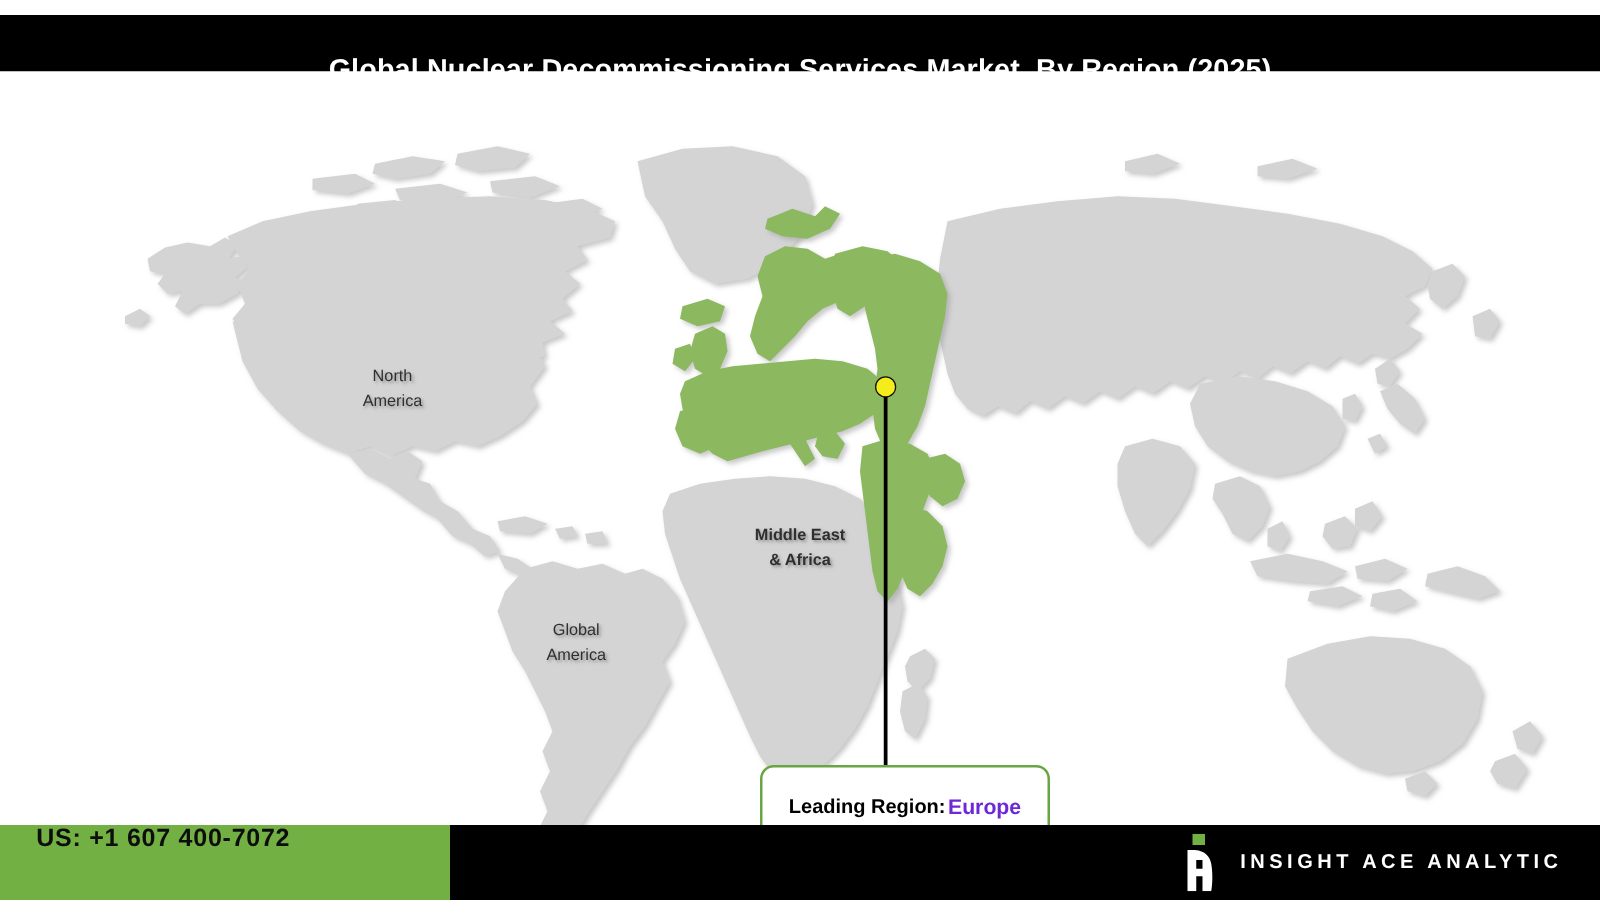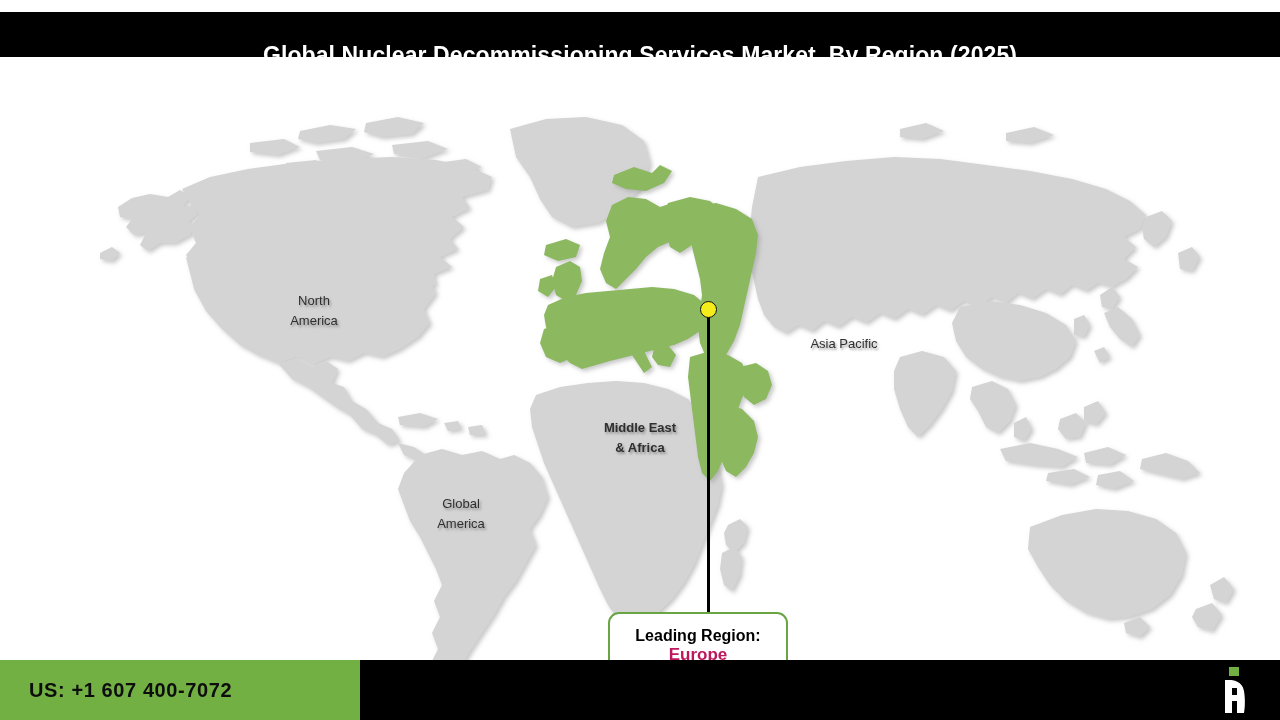--- a/index.html
+++ b/index.html
@@ -85,59 +85,58 @@
     background: #f5ec1b;
     border: 1.6px solid #111111;
     box-sizing: border-box;
   }
 
   
   #leading-region-callout {
     position: absolute;
     left: 608px;
     top: 555px;
-    width: 180px;
+    width: 232px;
     height: 68px;
     box-sizing: border-box;
     background: #ffffff;
     border: 2px solid #6aa544;
     border-radius: 11px;
     display: flex;
-    flex-direction: column;
     align-items: center;
     justify-content: center;
     gap: 2px;
   }
   #callout-title {
     color: #000000;
     font-size: 16px;
     font-weight: bold;
     line-height: 1.1;
   }
   #callout-value {
-    color: #be185d;
+    color: #6d28d9;
     font-size: 17px;
     font-weight: bold;
     line-height: 1.1;
   }
 
   
   #footer-bar {
     position: absolute;
     left: 0; top: 660px;
     width: 1280px; height: 60px;
     background: #000000;
   }
   #footer-phone-panel {
     position: absolute;
     left: 0; top: 0;
     width: 360px; height: 60px;
     background: #72b043;
     display: flex;
-    align-items: center;
+    align-items: flex-start;
   }
   #footer-phone-text {
     color: #0d0d0d;
     font-size: 20px;
     font-weight: bold;
     letter-spacing: 0.6px;
     margin-left: 29px;
     white-space: nowrap;
   }
   #footer-brand {
@@ -330,23 +329,20 @@
   <div class="region-label" id="label-latin-america">
     <span>Global</span><br>
     <span>America</span>
   </div>
 
   <div class="region-label" id="label-middle-east">
     <span>Middle East</span><br>
     <span>&amp; Africa</span>
   </div>
 
-  <div class="region-label" id="label-asia-pacific">
-    <span>Asia Pacific</span>
-  </div>
 
   <div id="marker-line"></div>
   <div id="marker-dot"></div>
 
   <div id="leading-region-callout">
     <div id="callout-title">Leading Region:</div>
     <div id="callout-value">Europe</div>
   </div>
 </div>
 
@@ -357,14 +353,15 @@
   </div>
 
   <div id="footer-brand">
     <span id="brand-logo-mark">
       <svg width="30" height="46" viewBox="0 0 30 46" xmlns="http://www.w3.org/2000/svg">
         <rect x="9" y="0" width="10" height="9" fill="#72b043"></rect>
         <path d="M9,13 C9,13 22,12 24,24 C26,36 24,46 24,46 L17,46 L17,34 L12,34 L12,46 L5,46
                  L5,13 Z M17,21 L12,21 L12,28 L17,28 Z" fill="#ffffff"></path>
       </svg>
     </span>
+    <span id="brand-name">INSIGHT ACE ANALYTIC</span>
   </div>
 </div>
 
 </body></html>

